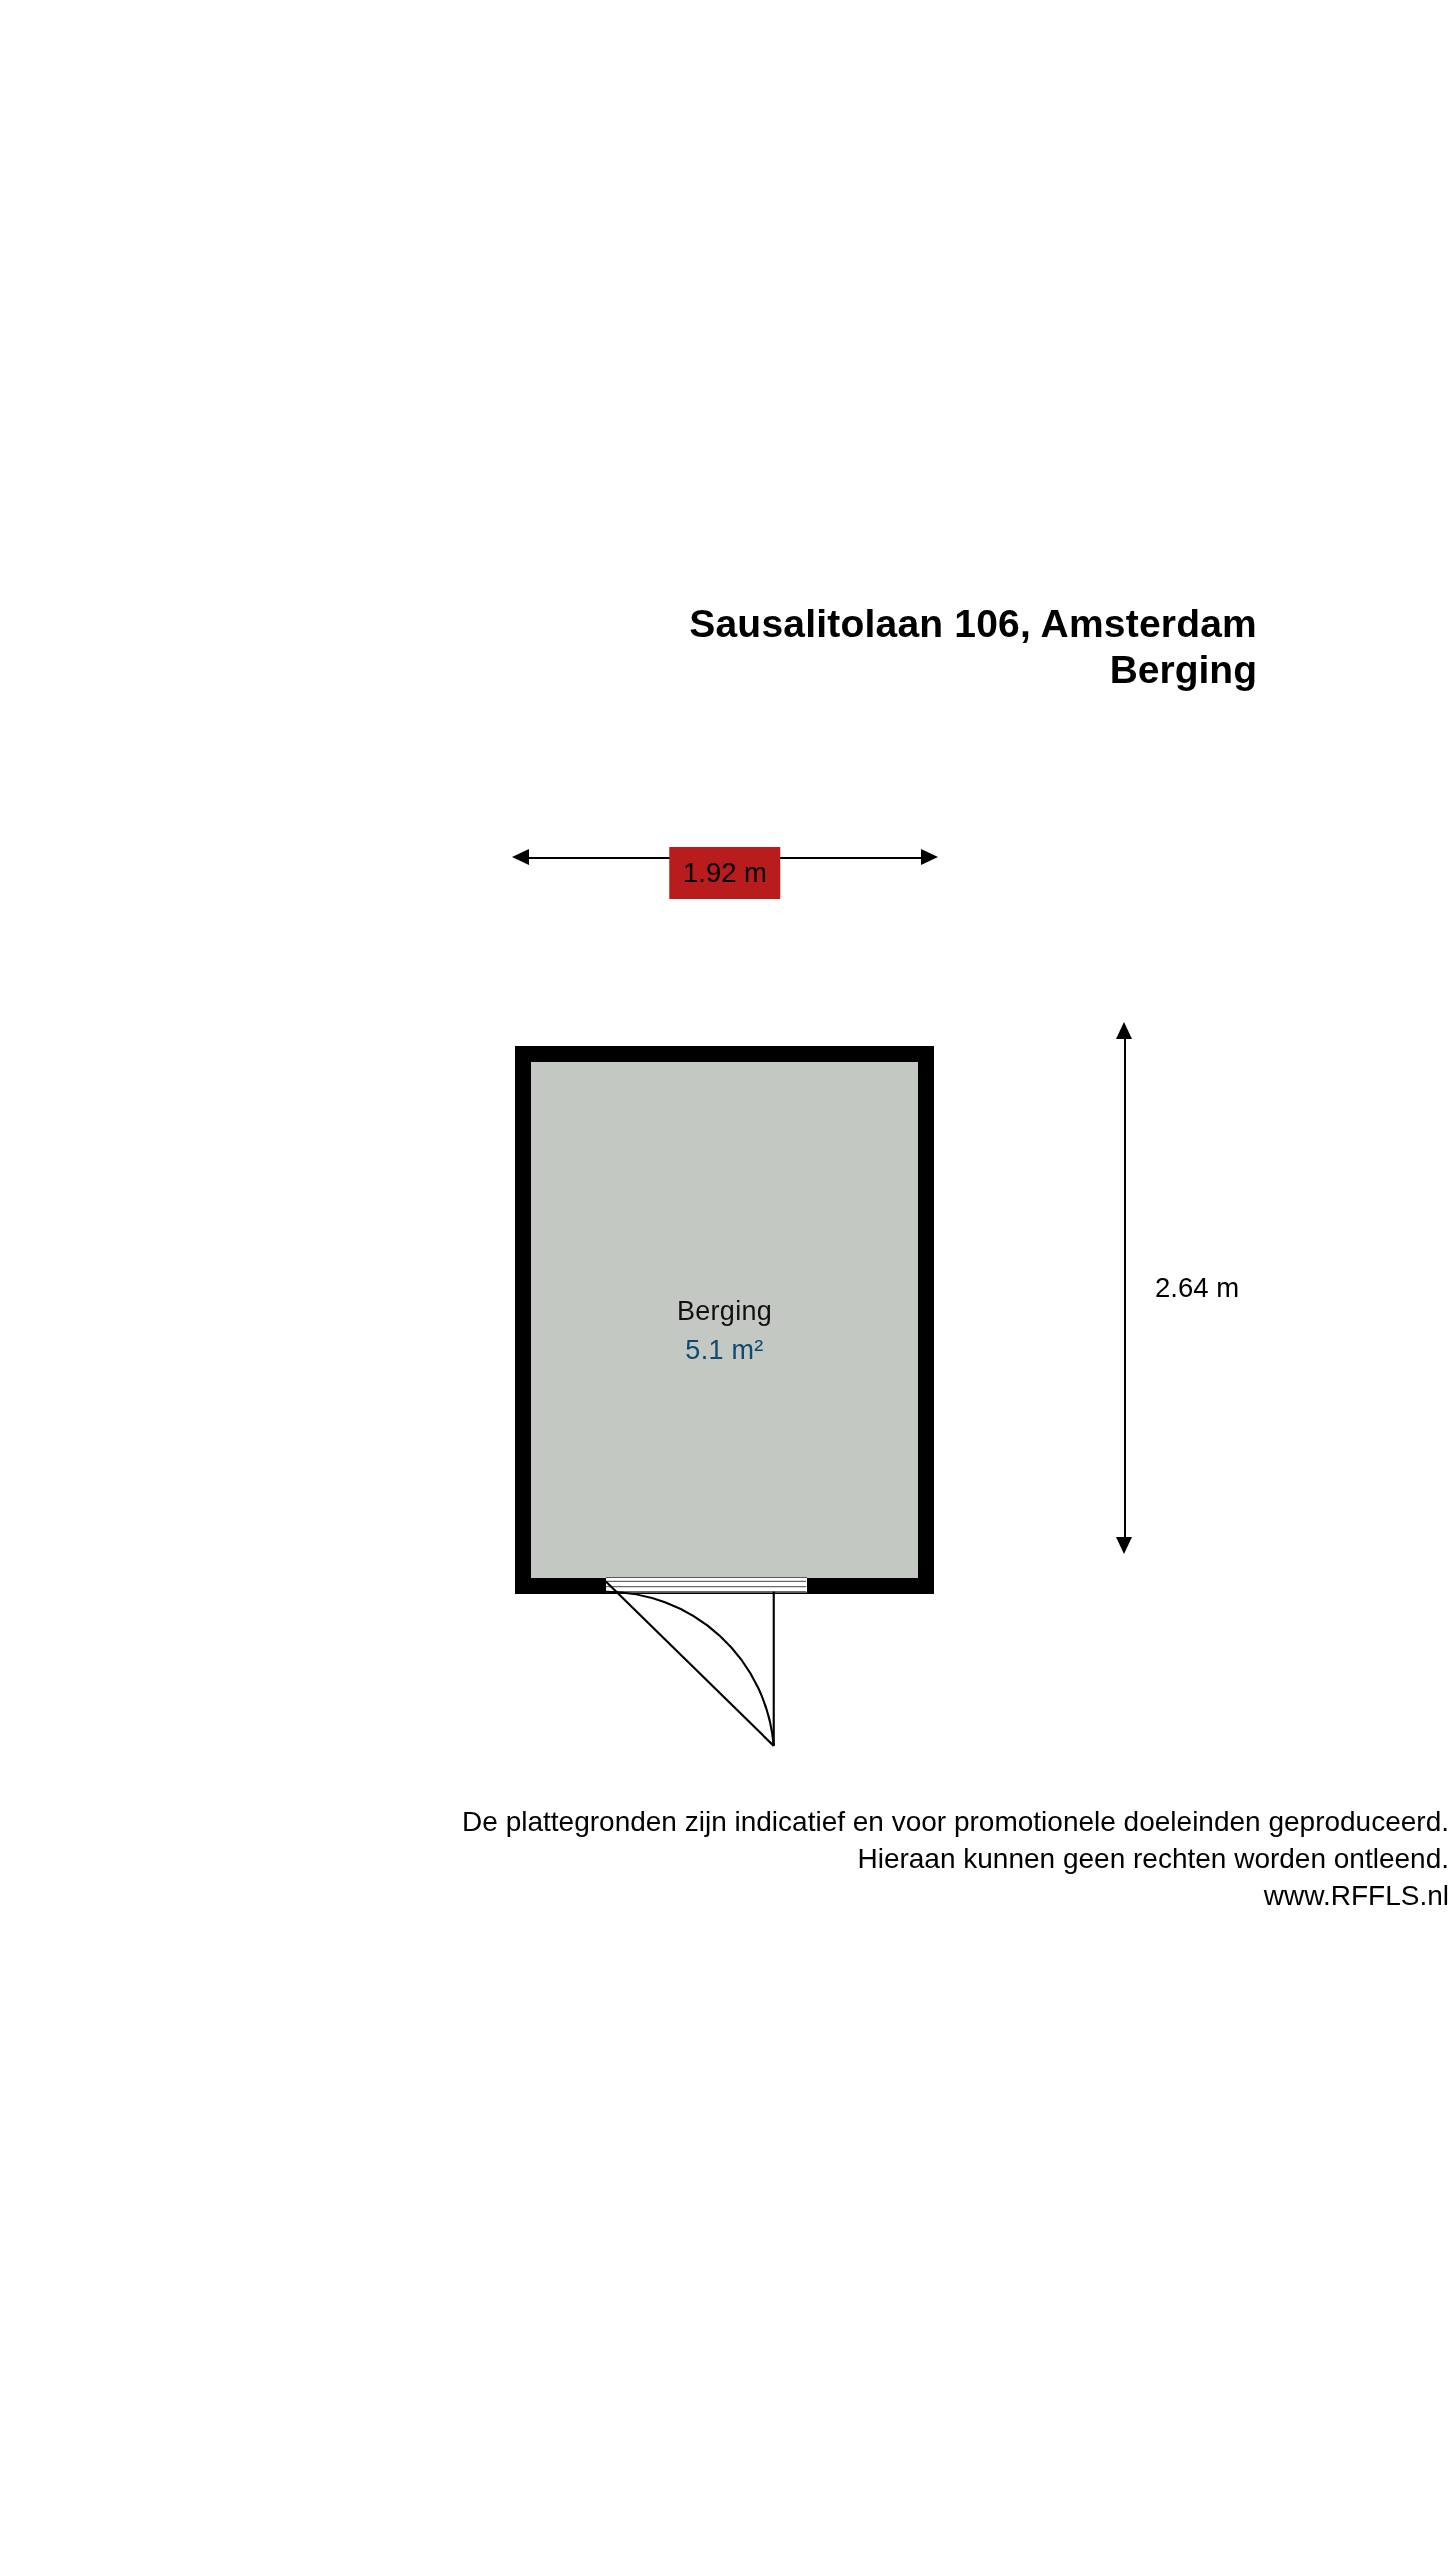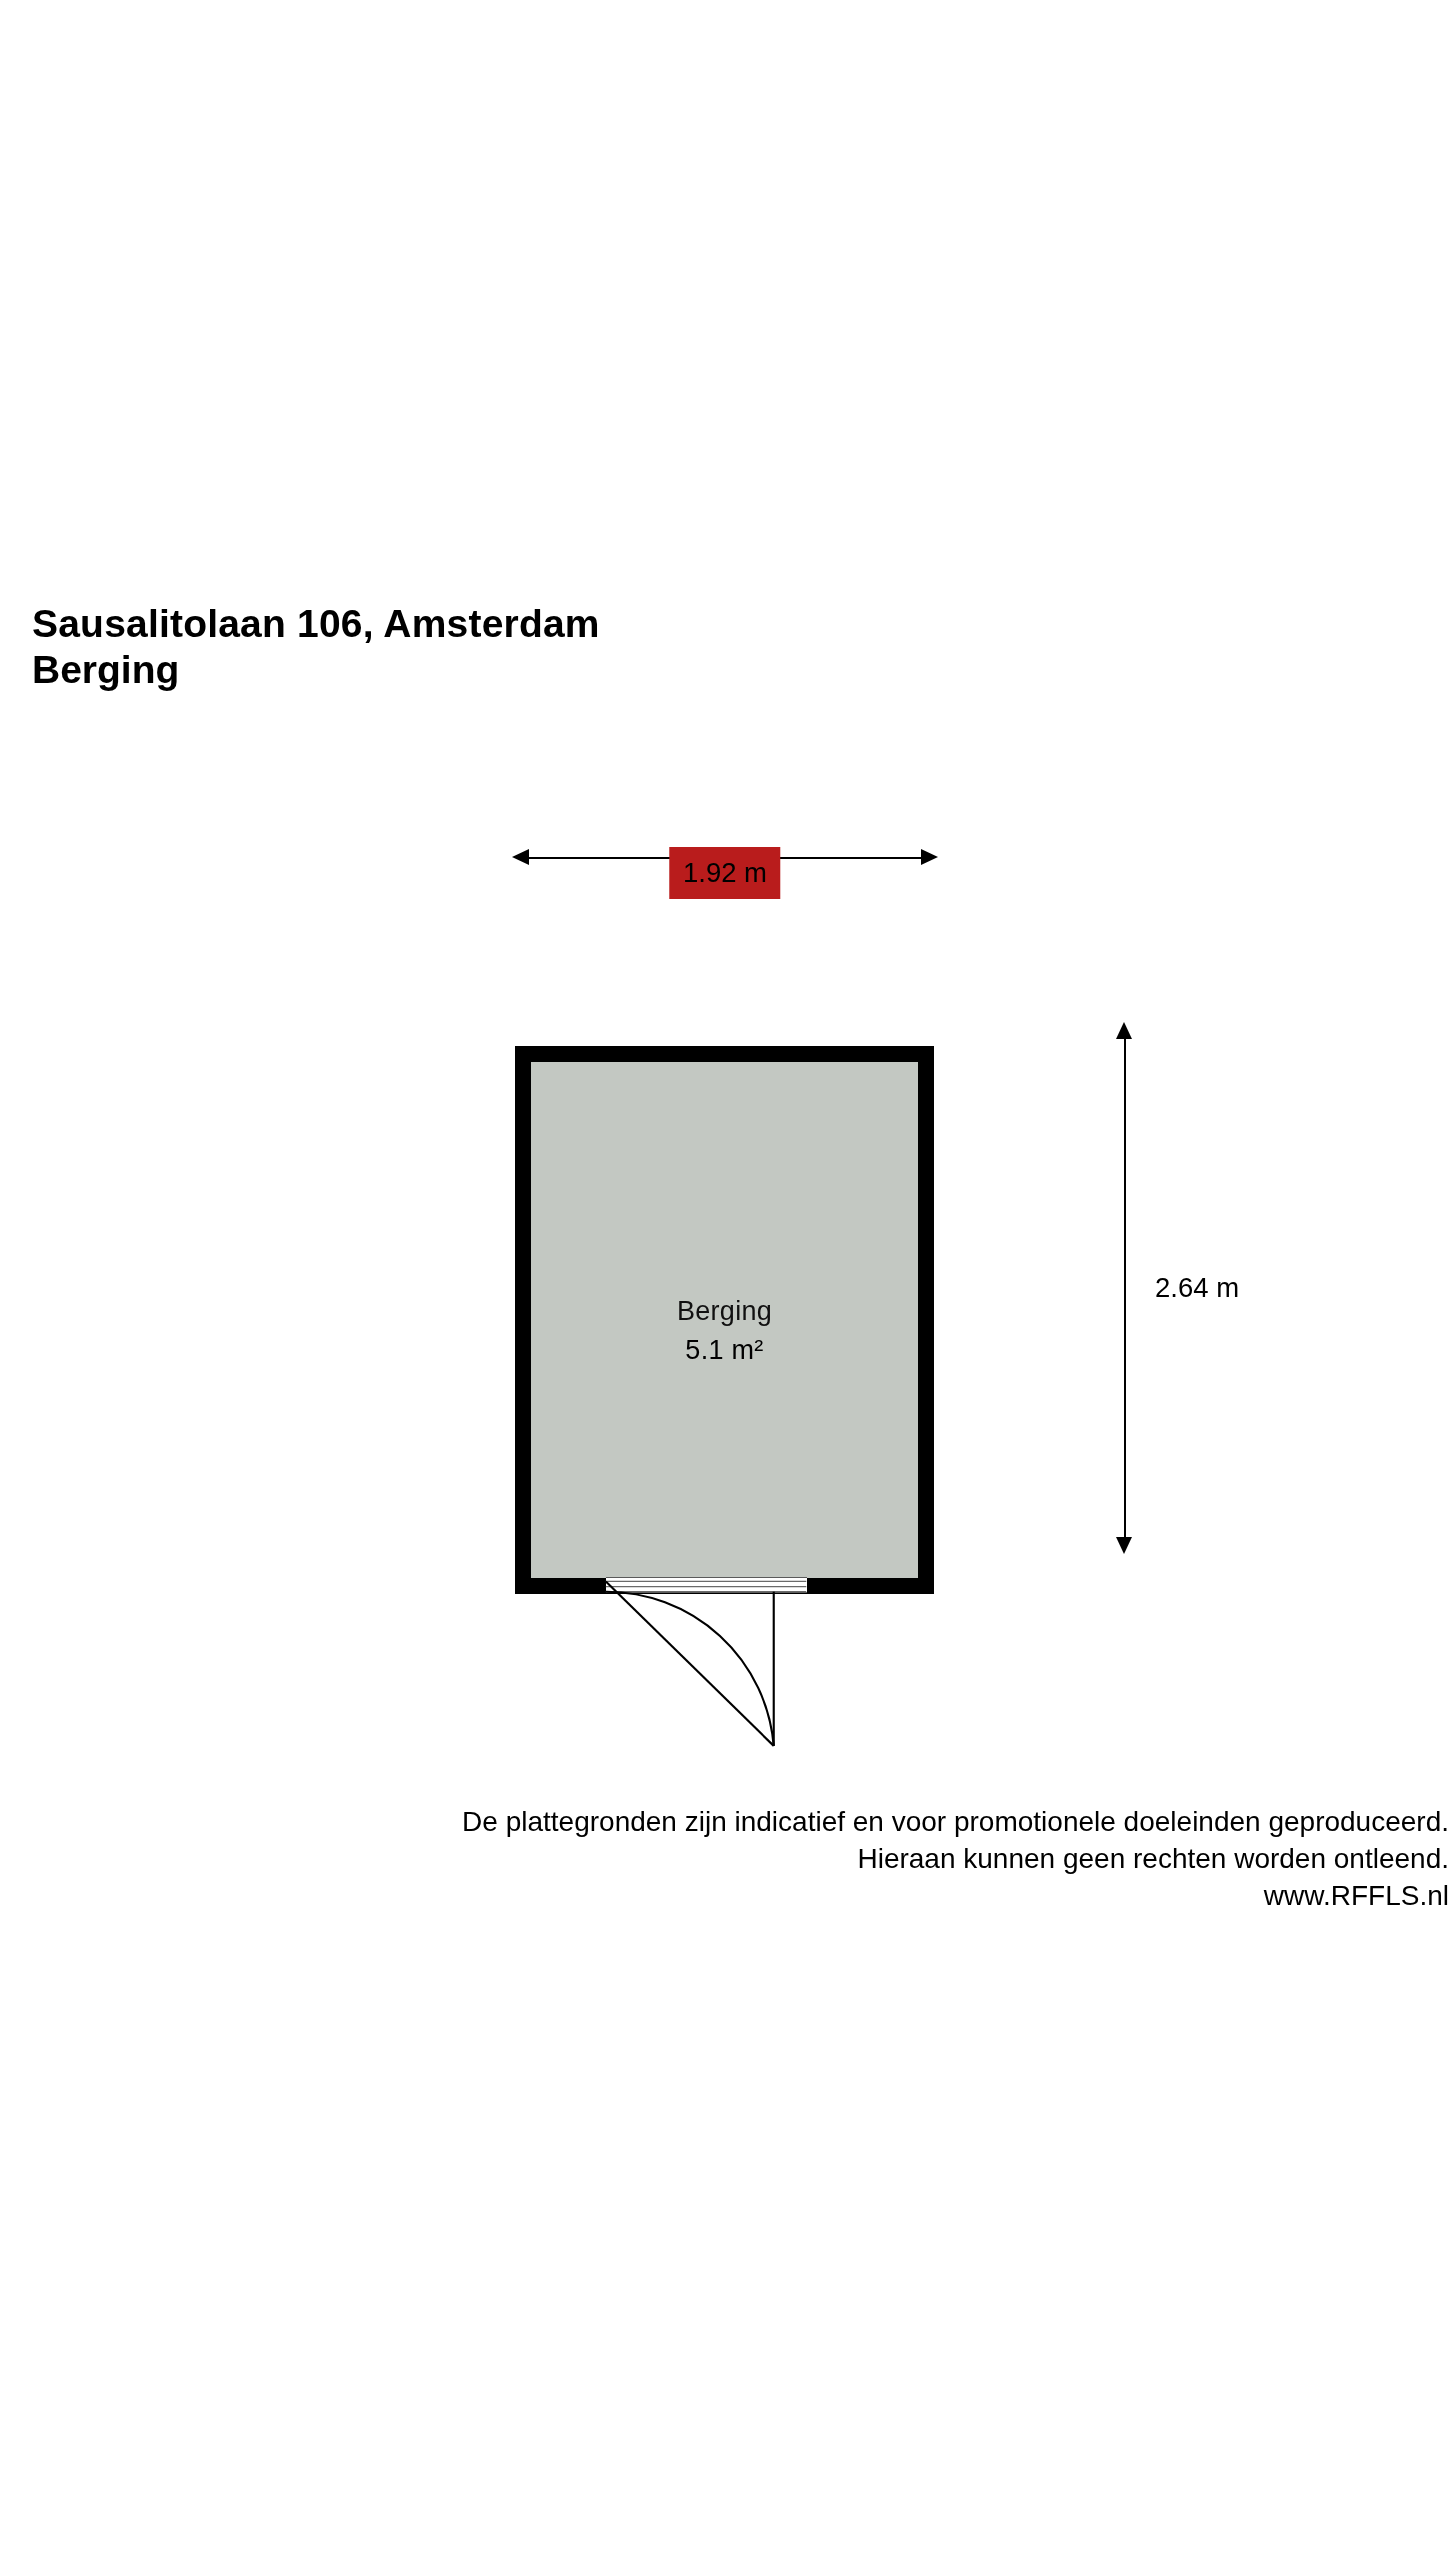--- a/index.html
+++ b/index.html
@@ -23,22 +23,21 @@
     width: 1449px;
     height: 2576px;
   }
 
   
   .title-block {
     position: absolute;
     left: 0;
     top: 601px;
     width: 1257px;
-    text-align: left;
-    margin-left: 32px;
+    text-align: right;
   }
   .title-line-1 {
     font-size: 39px;
     font-weight: bold;
     letter-spacing: 0.2px;
     line-height: 1.18;
     color: #000;
   }
   .title-line-2 {
     font-size: 39px;
@@ -161,21 +160,21 @@
   .room-name {
     font-size: 27px;
     line-height: 1.45;
     letter-spacing: 0.3px;
     color: #111;
   }
   .room-area {
     font-size: 27px;
     line-height: 1.45;
     letter-spacing: 0.3px;
-    color: #000000;
+    color: #0c4a6e;
   }
   .room-height {
     font-size: 25px;
     line-height: 1.6;
     letter-spacing: 0.3px;
     color: #111;
   }
 
   
   .door-opening {

